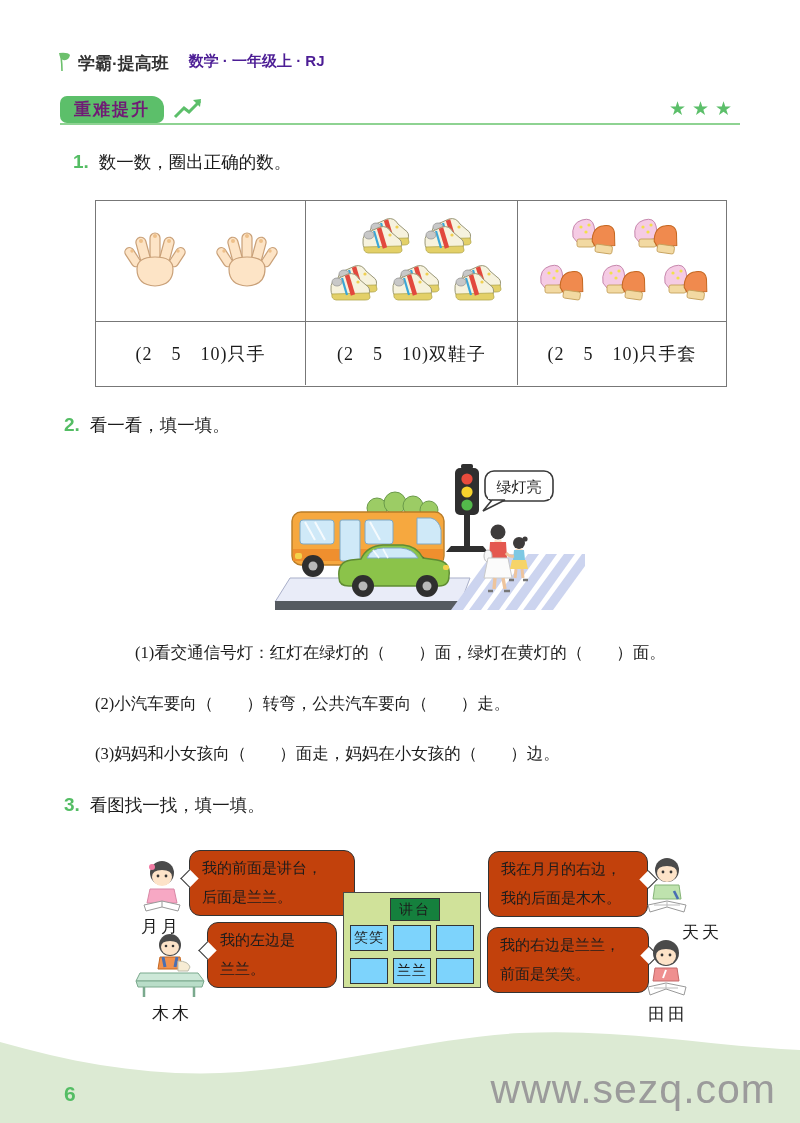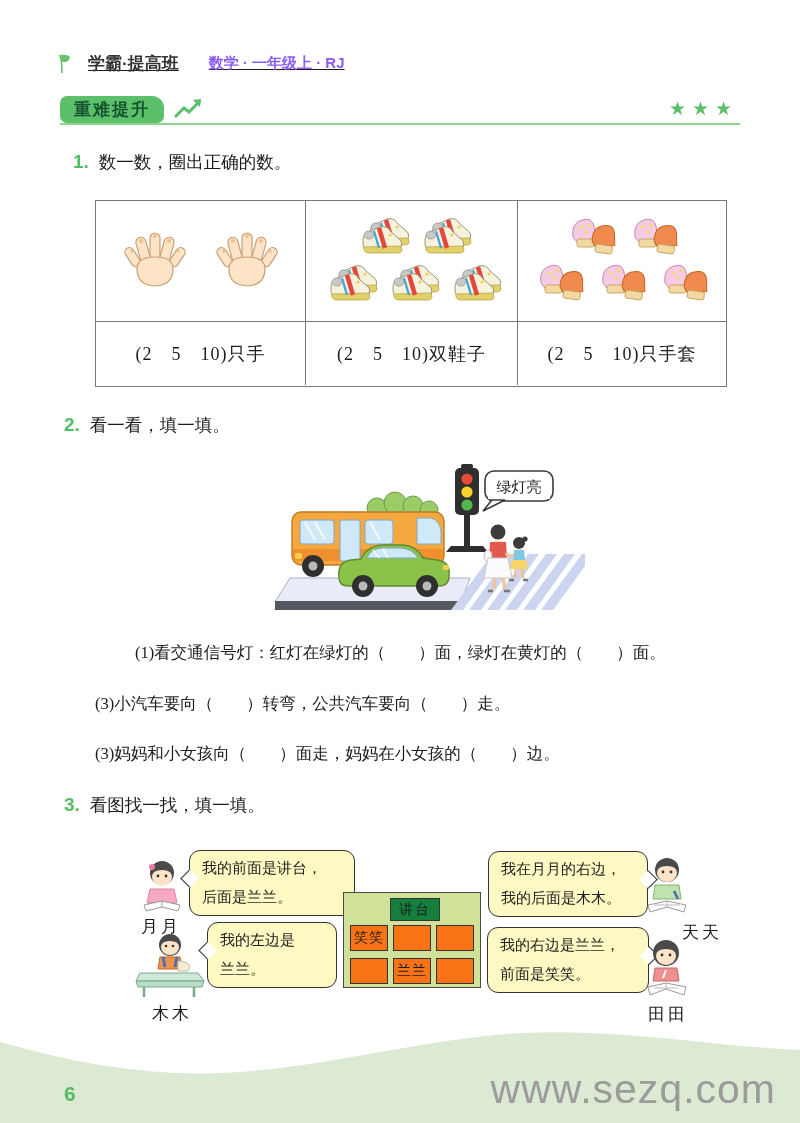--- a/index.html
+++ b/index.html
@@ -1,28 +1,28 @@
 <!DOCTYPE html>
 <html><head>
 <meta charset="utf-8">
 <style>
   html,body{margin:0;padding:0;background:#fff;}
   .page{position:relative;width:800px;height:1123px;background:#ffffff;overflow:hidden;
         font-family:"Liberation Serif","DejaVu Serif",serif;color:#1c1c1c;}
   .abs{position:absolute;}
 
   
-  .brand-row{position:absolute;left:56px;top:52px;display:flex;align-items:center;gap:16px;
-             font-family:"Liberation Sans","DejaVu Sans",sans-serif;text-decoration:underline;}
+  .brand-row{position:absolute;left:56px;top:52px;display:flex;align-items:flex-start;gap:6px;
+             font-family:"Liberation Sans","DejaVu Sans",sans-serif;}
   .brand{font-size:17px;font-weight:bold;color:#333;}
-  .subject{font-size:15px;font-weight:bold;color:#8b5cf6;margin-left:14px;}
+  .subject{font-size:15px;font-weight:bold;color:#4c1d95;margin-left:14px;}
 
   .badge-row{position:absolute;left:60px;top:96px;width:680px;height:28px;}
   .badge{position:absolute;left:0;top:0;height:27px;padding:0 14px;background:#5cbf6a;
-         color:#14532d;font-family:"Liberation Sans","DejaVu Sans",sans-serif;font-size:17px;
+         color:#701a75;font-family:"Liberation Sans","DejaVu Sans",sans-serif;font-size:17px;
          font-weight:bold;line-height:27px;letter-spacing:2px;border-radius:7px 12px 7px 7px;}
   .badge-underline{position:absolute;left:0;top:27px;width:680px;height:2px;background:#8ed392;}
   .stars{position:absolute;right:2px;top:1px;color:#5cbf6a;font-size:19px;letter-spacing:6px;
          font-family:"DejaVu Sans",sans-serif;}
   .trend{position:absolute;left:112px;top:0px;}
 
   
   .qtitle{position:absolute;left:64px;font-size:17.5px;white-space:nowrap;}
   .qnum{color:#54bd64;font-family:"Liberation Sans","DejaVu Sans",sans-serif;
         font-weight:bold;font-size:19px;margin-right:10px;}
@@ -35,37 +35,37 @@
   .q1-cell.last{border-right:none;}
   .q1-cap{border-top:1px solid #777;border-right:1px solid #777;display:flex;align-items:center;
           justify-content:center;font-size:18px;letter-spacing:1px;}
   .q1-cap.last{border-right:none;}
 
   
   .q2-item{position:absolute;left:95px;font-size:16.5px;white-space:nowrap;}
 
   
   .scene3{position:absolute;left:0;top:845px;width:800px;height:180px;}
-  .bubble{position:absolute;background:#fef9c3;border:1.6px solid #333;border-radius:11px;
+  .bubble{position:absolute;background:#c2410c;border:1.6px solid #333;border-radius:11px;
           font-size:15px;line-height:29px;padding:3px 10px 3px 12px;}
   .bubble .tl,.bubble .tr{position:absolute;width:12px;height:12px;background:#fff;}
   .bubble .tl{left:-7.5px;top:21px;border-left:1.6px solid #333;border-bottom:1.6px solid #333;
               transform:rotate(45deg);}
   .bubble .tr{right:-7.5px;top:21px;border-right:1.6px solid #333;border-top:1.6px solid #333;
               transform:rotate(45deg);}
   .char-label{position:absolute;font-size:17px;letter-spacing:3px;}
 
   .seat-panel{position:absolute;left:343px;top:47px;width:138px;height:96px;background:#d0e29a;
               border:1.6px solid #4a4a4a;box-sizing:border-box;}
   .podium{position:absolute;left:46px;top:5px;width:48px;height:21px;background:#15803d;
           border:1.4px solid #333;font-size:14px;display:flex;align-items:center;
           justify-content:center;letter-spacing:2px;}
   .seat-grid{position:absolute;left:6px;top:32px;width:124px;display:grid;
              grid-template-columns:repeat(3,38px);grid-template-rows:26px 26px;gap:7px 5px;}
-  .seat{background:#f97316;border:1.4px solid #333;font-size:14px;display:flex;align-items:center;
+  .seat{background:#7dd3fc;border:1.4px solid #333;font-size:14px;display:flex;align-items:center;
         justify-content:center;letter-spacing:1px;}
 
   
   .pageno{position:absolute;left:64px;top:1082px;color:#54bd64;font-size:21px;font-weight:bold;
           font-family:"Liberation Sans","DejaVu Sans",sans-serif;z-index:3;}
   .watermark{position:absolute;right:24px;top:1066px;color:#9b9b9b;font-size:41px;
              font-family:"Liberation Sans","DejaVu Sans",sans-serif;z-index:3;letter-spacing:1px;}
 </style>
 </head>
 <body>
@@ -258,21 +258,21 @@
       <path d="M261,98 q3,2.5 6,0 l1,3 h-8 Z" fill="#fde3c8"></path>
       <polygon points="259,100 269,100 270,110 258,110" fill="#7ec8e3"></polygon>
       <polygon points="257,110 271,110 273,119 255,119" fill="#f6d468"></polygon>
       <path d="M261,119 l-1,9 M267,119 l1,9" stroke="#eec49c" stroke-width="3"></path>
       <path d="M259,130 h-5 M268,130 h5" stroke="#777" stroke-width="2.4"></path>
       <path d="M251,103 q3,4 8,3" stroke="#eec49c" stroke-width="3" fill="none"></path>
     </g>
   </svg>
 
   <div class="q2-item" style="top:642px;margin-left:40px;">(1)看交通信号灯：红灯在绿灯的（　　）面，绿灯在黄灯的（　　）面。</div>
-  <div class="q2-item" style="top:693px;">(3)小汽车要向（　　）转弯，公共汽车要向（　　）走。</div>
+  <div class="q2-item" style="top:693px;">(2)小汽车要向（　　）转弯，公共汽车要向（　　）走。</div>
   <div class="q2-item" style="top:743px;">(3)妈妈和小女孩向（　　）面走，妈妈在小女孩的（　　）边。</div>
 
   <div class="qtitle" style="top:793px;">
     <span class="qnum">3.</span><span>看图找一找，填一填。</span>
   </div>
 
   <div class="scene3">
 
     <svg class="abs" style="left:140px;top:14px;" width="44" height="58" viewBox="0 0 44 58">
       <circle cx="22" cy="14" r="12" fill="#4a4a4a"></circle>

